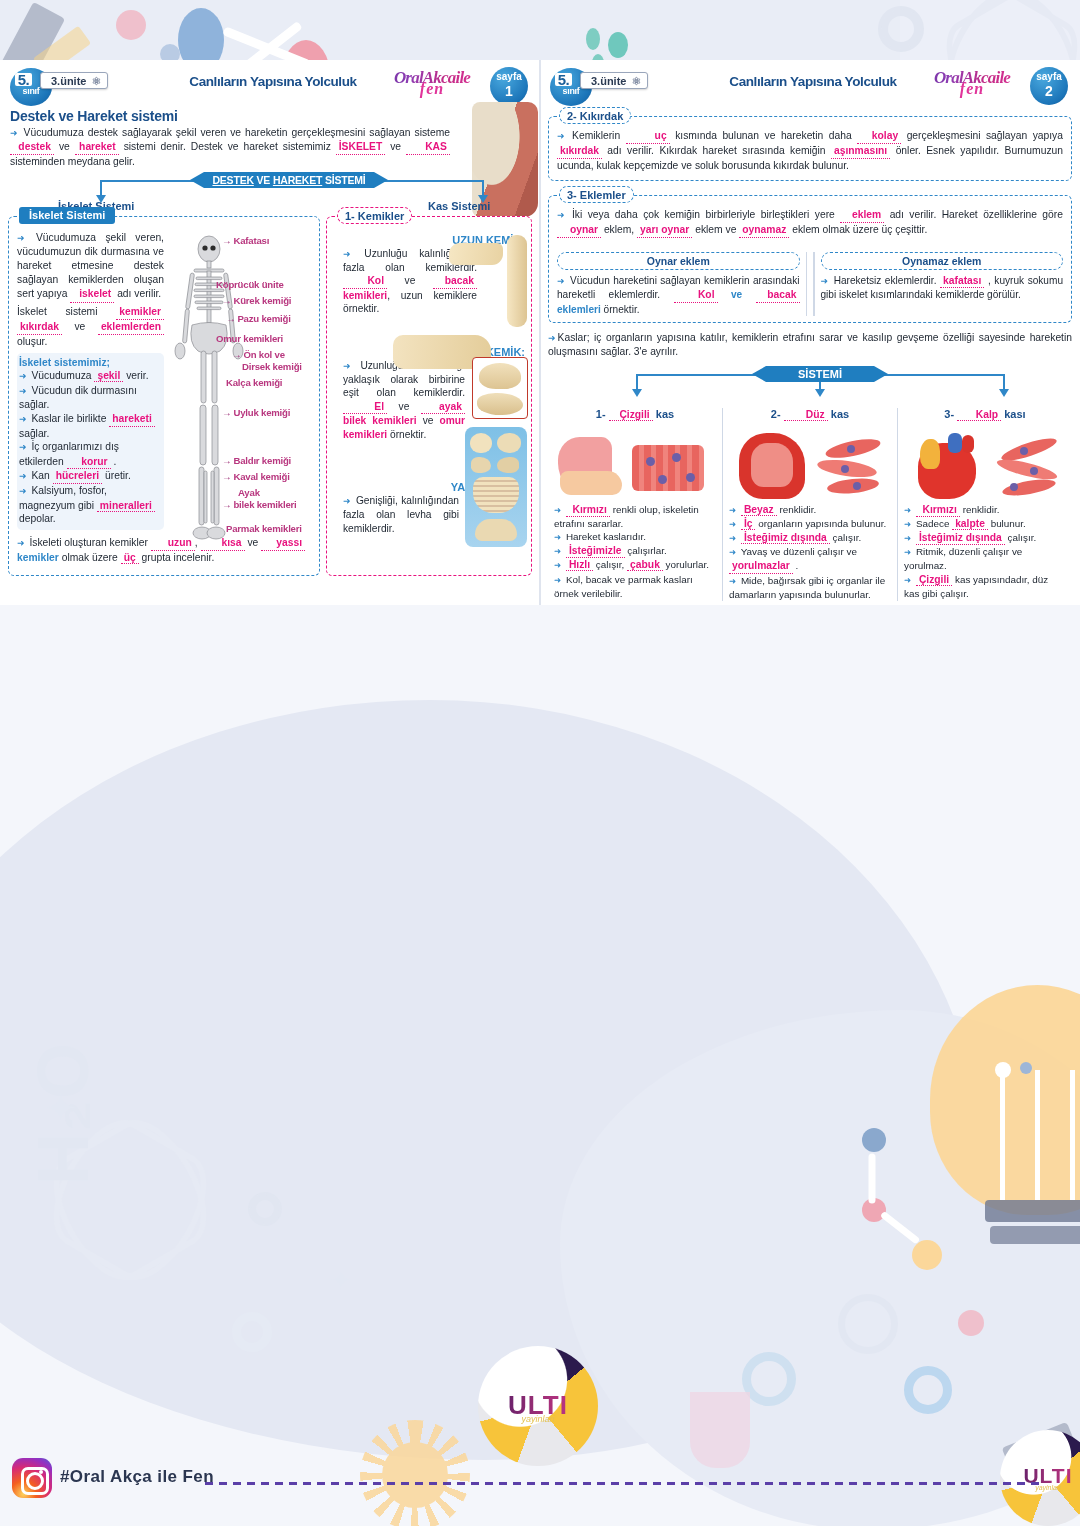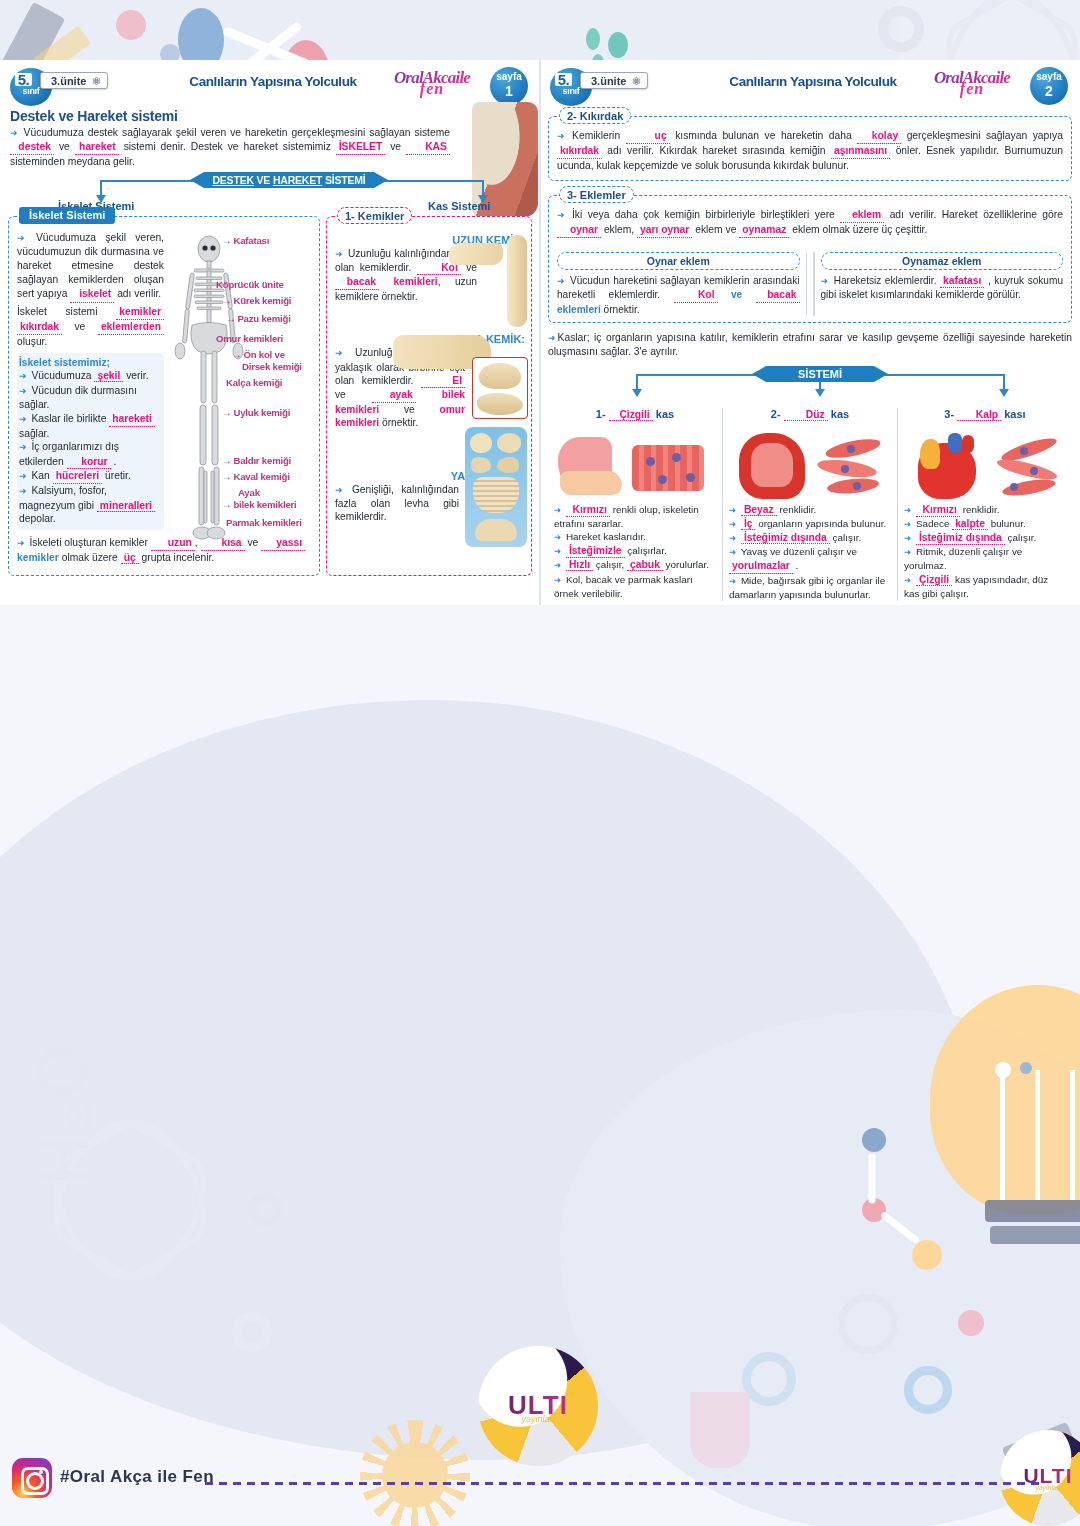--- a/index.html
+++ b/index.html
@@ -172,21 +172,21 @@
   .dbox-tab-solid {
     position:absolute; top:-10px; left:10px; background:#1f7ec0; color:#fff;
     padding:0 10px; font-size:11px; font-weight:bold; border-radius:3px;
     line-height:17px; height:17px;
   }
   .dbox-tab-pink { border-color:#e8127e; color:#1b4f8a; }
 
   
   .cols { display:flex; gap:6px; margin-top:2px; }
   .col-skel { width:312px; height:360px; padding:14px 8px 6px 8px; }
-  .col-bone { width:210px; height:360px; padding:14px 6px 6px 8px; }
+  .col-bone { width:210px; height:360px; padding:14px 6px 6px 16px; }
 
   .skel-flex { display:flex; }
   .skel-text { width:152px; }
   .skel-fig  { width:152px; position:relative; }
 
   .skel-card {
     background:#eef4fb; border-radius:5px; padding:4px 4px 4px 2px; margin-top:4px;
   }
   .sk-head { color:#2f87c8; font-size:10.3px; font-weight:bold; margin-bottom:1px;}
   .sk-li { font-size:10.3px; line-height:13.6px; color:#1d2530; }
@@ -507,21 +507,21 @@
             <div class="lbl" style="left:62px;top:82px;">Pazu kemiği</div>
             <div class="lbl noarrow" style="left:52px;top:102px;">Omur kemikleri</div>
             <div class="lbl" style="left:68px;top:118px;">Ön kol ve</div>
             <div class="lbl noarrow" style="left:78px;top:130px;">Dirsek kemiği</div>
             <div class="lbl noarrow" style="left:62px;top:146px;">Kalça kemiği</div>
             <div class="lbl" style="left:58px;top:176px;">Uyluk kemiği</div>
             <div class="lbl" style="left:58px;top:224px;">Baldır kemiği</div>
             <div class="lbl" style="left:58px;top:240px;">Kaval kemiği</div>
             <div class="lbl noarrow" style="left:74px;top:256px;">Ayak</div>
             <div class="lbl" style="left:58px;top:268px;">bilek kemikleri</div>
-            <div class="lbl noarrow" style="left:62px;top:286px;">Parmak kemikleri</div>
+            <div class="lbl noarrow" style="left:62px;top:292px;">Parmak kemikleri</div>
           </div>
         </div>
 
         <div class="skel-foot arrow-b">
           <span>İskeleti oluşturan kemikler</span>
           <span class="blank blank-wide">uzun</span>,
           <span class="blank blank-wide">kısa</span>
           <span>ve</span>
           <span class="blank blank-wide">yassı</span>
           <span class="kw-blue">kemikler</span>

